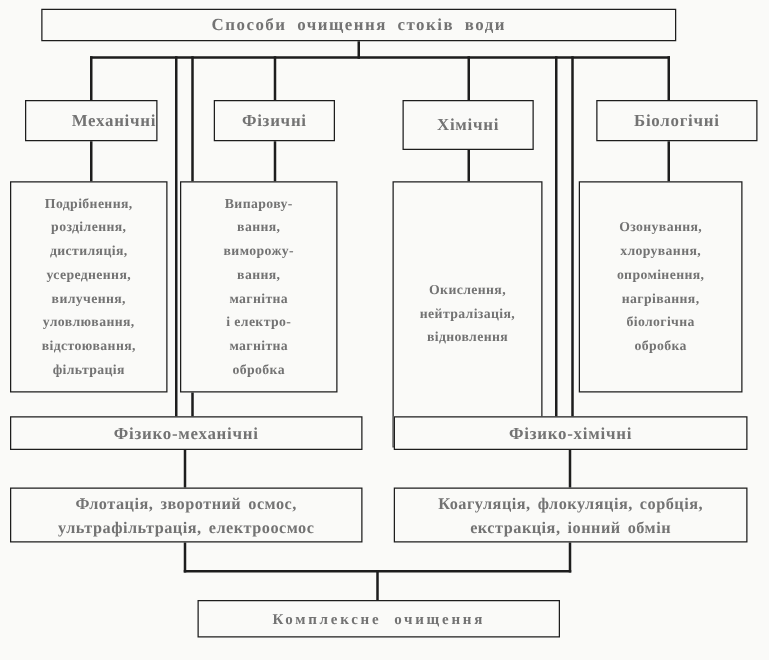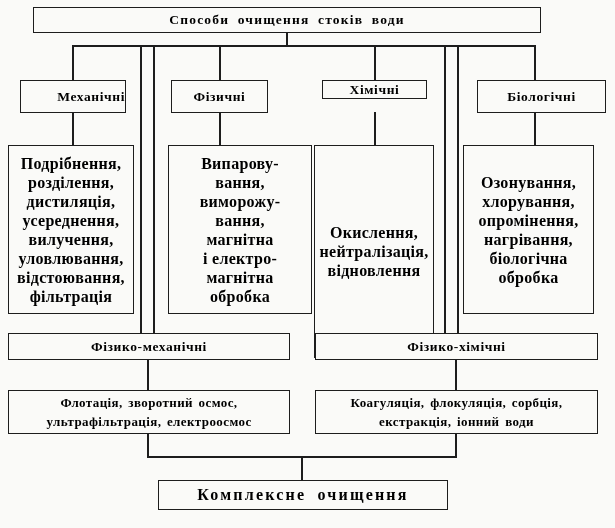--- a/index.html
+++ b/index.html
@@ -1,29 +1,29 @@
 <!DOCTYPE html>
 <html><head>
 <meta charset="utf-8">
 <style>
   html,body{margin:0;padding:0;background:#fafaf8;}
   .stage{
     position:relative;width:615px;height:528px;background:#fafaf8;
-    font-family:"Liberation Serif", serif;color:#000000;overflow:hidden;
+    font-family:"Liberation Serif", serif;color:#737373;overflow:hidden;
   }
   .box{
     position:absolute;border:1.6px solid #1d1d1d;box-sizing:border-box;
     display:flex;align-items:center;justify-content:center;text-align:center;
     font-weight:bold;background:#fafaf8;
   }
   .label{letter-spacing:0.6px;font-size:13.5px;}
-  .methods{white-space:pre-line;font-size:16px;line-height:19px;letter-spacing:0.3px;}
+  .methods{white-space:pre-line;font-size:11px;line-height:19px;letter-spacing:0.3px;}
   .methods-wide{white-space:pre-line;font-size:13px;line-height:19px;letter-spacing:0.4px;word-spacing:2px;}
   .title-text{font-size:13.5px;letter-spacing:1.2px;word-spacing:4px;}
-  .final-text{font-size:16px;letter-spacing:2.2px;word-spacing:5px;}
+  .final-text{font-size:12px;letter-spacing:2.2px;word-spacing:5px;}
   .line{position:absolute;background:#1d1d1d;}
 </style>
 </head>
 <body>
 
 <div class="stage">
 
   <div class="line" style="left:286px;top:31px;width:2px;height:16px;"></div>
   <div class="line" style="left:72px;top:45px;width:464px;height:2px;"></div>
 
@@ -53,38 +53,38 @@
   <div class="box" style="left:33px;top:7px;width:508px;height:26px;">
     <span class="title-text">Способи очищення стоків води</span>
   </div>
 
   <div class="box" style="left:20px;top:80px;width:106px;height:33px;justify-content:flex-end;">
     <span class="label">Механічні</span>
   </div>
   <div class="box" style="left:171px;top:80px;width:97px;height:33px;">
     <span class="label">Фізичні</span>
   </div>
-  <div class="box" style="left:322px;top:80px;width:105px;height:19px;">
+  <div class="box" style="left:322px;top:80px;width:105px;height:40px;">
     <span class="label">Хімічні</span>
   </div>
   <div class="box" style="left:477px;top:80px;width:129px;height:33px;">
     <span class="label">Біологічні</span>
   </div>
 
   <div class="box" style="left:8px;top:145px;width:126px;height:169px;">
     <span class="methods">Подрібнення,
 розділення,
 дистиляція,
 усереднення,
 вилучення,
 уловлювання,
 відстоювання,
 фільтрація</span>
   </div>
-  <div class="box" style="left:168px;top:145px;width:144px;height:169px;">
+  <div class="box" style="left:144px;top:145px;width:126px;height:169px;">
     <span class="methods">Випарову-
 вання,
 виморожу-
 вання,
 магнітна
 і електро-
 магнітна
 обробка</span>
   </div>
   <div class="box" style="left:314px;top:145px;width:120px;height:213px;">
@@ -107,20 +107,20 @@
   <div class="box" style="left:8px;top:333px;width:282px;height:27px;">
     <span class="label">Фізико-механічні</span>
   </div>
 
   <div class="box" style="left:8px;top:390px;width:282px;height:44px;">
     <span class="methods-wide">Флотація, зворотний осмос,
 ультрафільтрація, електроосмос</span>
   </div>
   <div class="box" style="left:315px;top:390px;width:283px;height:44px;">
     <span class="methods-wide">Коагуляція, флокуляція, сорбція,
-екстракція, іонний води</span>
+екстракція, іонний обмін</span>
   </div>
 
   <div class="box" style="left:158px;top:480px;width:290px;height:30px;">
     <span class="final-text">Комплексне очищення</span>
   </div>
 
 </div>
 
 </body></html>

